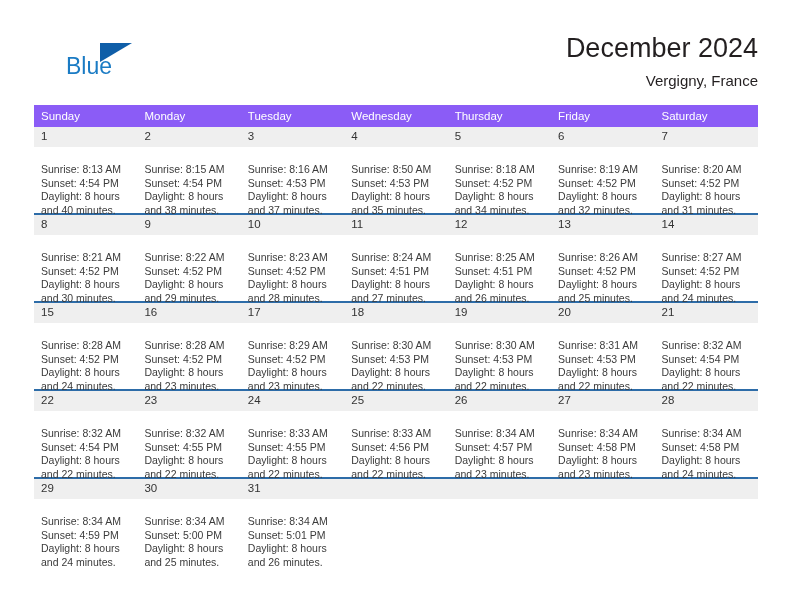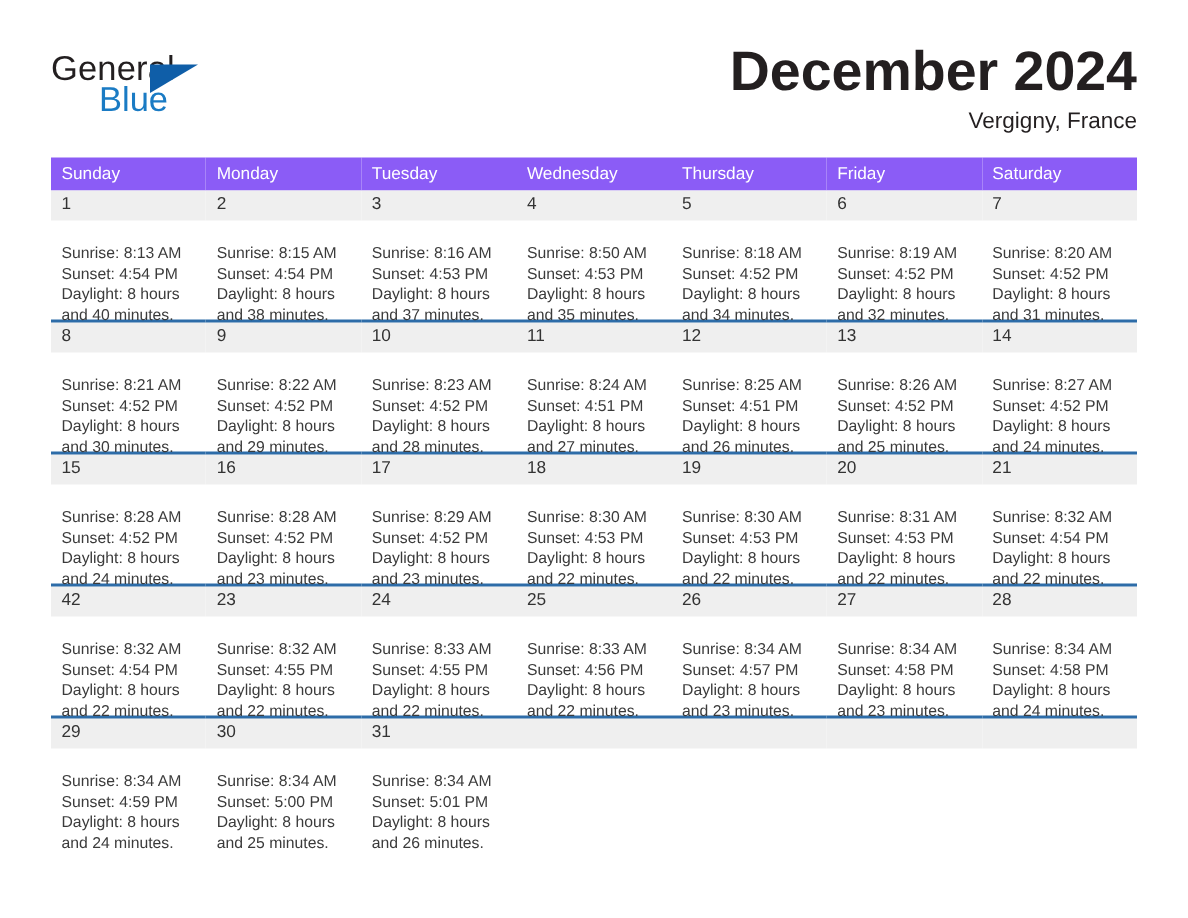--- a/index.html
+++ b/index.html
@@ -65,22 +65,22 @@
     border-bottom: 19px solid transparent;
   }
 
   .title-block {
     position: absolute;
     right: 0;
     top: 0;
     text-align: right;
   }
   .cal-title {
-    font-size: 37px;
-    font-weight: bold;
+    font-size: 27px;
+    font-weight: normal;
     color: #231f20;
     line-height: 36px;
     white-space: nowrap;
   }
   .cal-subtitle {
     font-size: 15px;
     color: #231f20;
     line-height: 22px;
     margin-top: 4px;
     white-space: nowrap;
@@ -142,21 +142,20 @@
   }
 </style>
 </head>
 <body>
 
 <div class="page">
 
   <div class="header">
 
     <div class="logo">
-      <span class="logo-general">General</span>
       <span class="logo-tri"></span>
       <span class="logo-blue">Blue</span>
     </div>
 
     <div class="title-block">
       <div class="cal-title">December 2024</div>
       <div class="cal-subtitle">Vergigny, France</div>
     </div>
 
   </div>
@@ -407,21 +406,21 @@
                 <div>Sunset: 4:54 PM</div>
                 <div>Daylight: 8 hours</div>
                 <div>and 22 minutes.</div>
               </div>
             </div>
           </td>
         </tr>
         <tr class="week-row">
           <td>
             <div class="daycell">
-              <div class="daynum">42</div>
+              <div class="daynum">22</div>
               <div class="dayinfo">
                 <div>Sunrise: 8:32 AM</div>
                 <div>Sunset: 4:54 PM</div>
                 <div>Daylight: 8 hours</div>
                 <div>and 22 minutes.</div>
               </div>
             </div>
           </td>
           <td>
             <div class="daycell">

